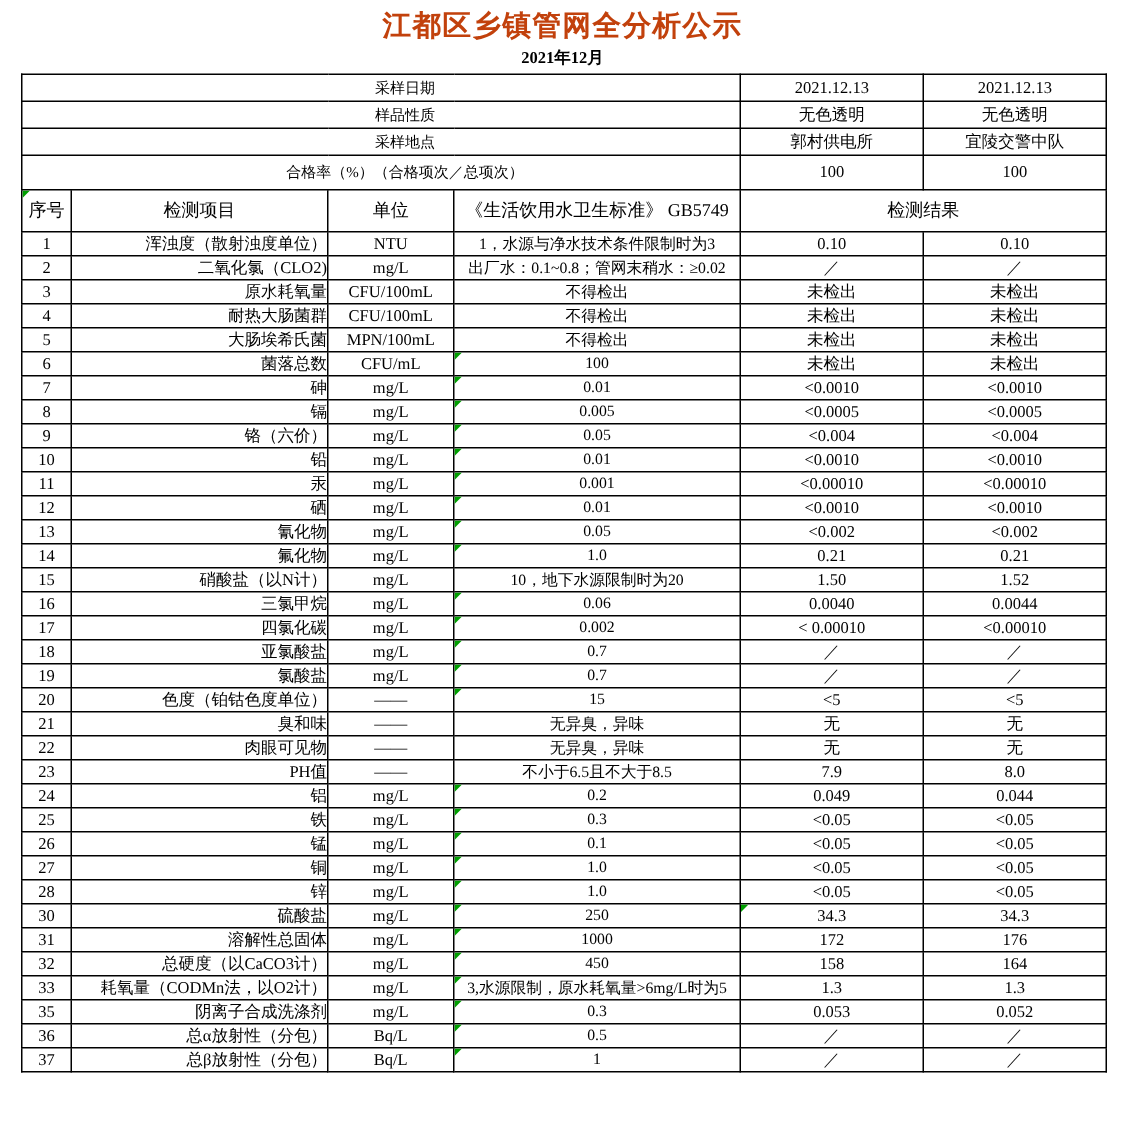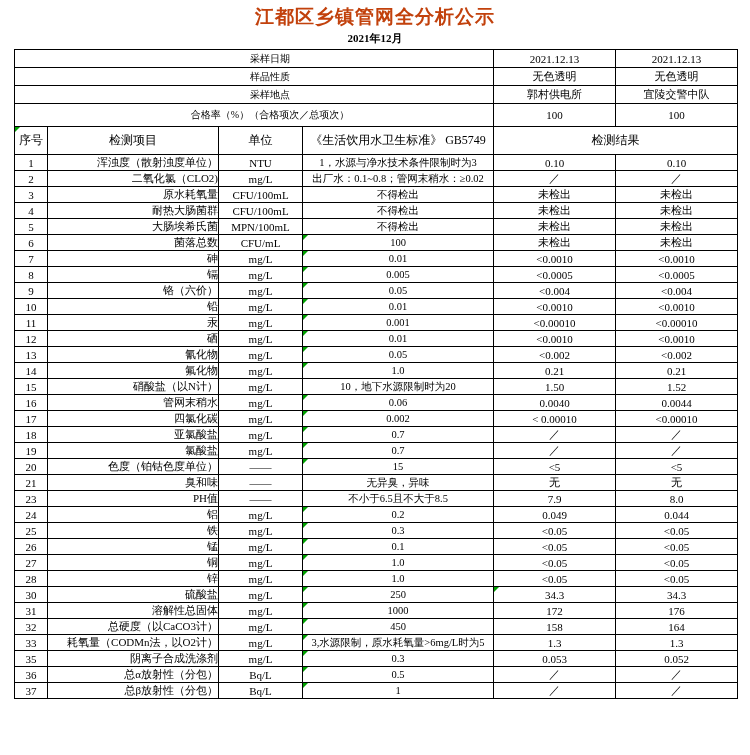--- a/index.html
+++ b/index.html
@@ -183,21 +183,21 @@
         <tr>
           <td class="no-cell">15</td>
           <td class="item-cell">硝酸盐（以N计）</td>
           <td class="unit-cell">mg/L</td>
           <td class="std-cell">10，地下水源限制时为20</td>
           <td class="res-cell">1.50</td>
           <td class="res-cell">1.52</td>
         </tr>
         <tr>
           <td class="no-cell">16</td>
-          <td class="item-cell">管网末稍水</td>
+          <td class="item-cell">三氯甲烷</td>
           <td class="unit-cell">mg/L</td>
           <td class="std-cell"><span class="tri"></span>0.06</td>
           <td class="res-cell">0.0040</td>
           <td class="res-cell">0.0044</td>
         </tr>
         <tr>
           <td class="no-cell">17</td>
           <td class="item-cell">四氯化碳</td>
           <td class="unit-cell">mg/L</td>
           <td class="std-cell"><span class="tri"></span>0.002</td>
@@ -230,20 +230,28 @@
         </tr>
         <tr>
           <td class="no-cell">21</td>
           <td class="item-cell">臭和味</td>
           <td class="unit-cell">——</td>
           <td class="std-cell">无异臭，异味</td>
           <td class="res-cell">无</td>
           <td class="res-cell">无</td>
         </tr>
         <tr>
+          <td class="no-cell">22</td>
+          <td class="item-cell">肉眼可见物</td>
+          <td class="unit-cell">——</td>
+          <td class="std-cell">无异臭，异味</td>
+          <td class="res-cell">无</td>
+          <td class="res-cell">无</td>
+        </tr>
+        <tr>
           <td class="no-cell">23</td>
           <td class="item-cell">PH值</td>
           <td class="unit-cell">——</td>
           <td class="std-cell">不小于6.5且不大于8.5</td>
           <td class="res-cell">7.9</td>
           <td class="res-cell">8.0</td>
         </tr>
         <tr>
           <td class="no-cell">24</td>
           <td class="item-cell">铝</td>

